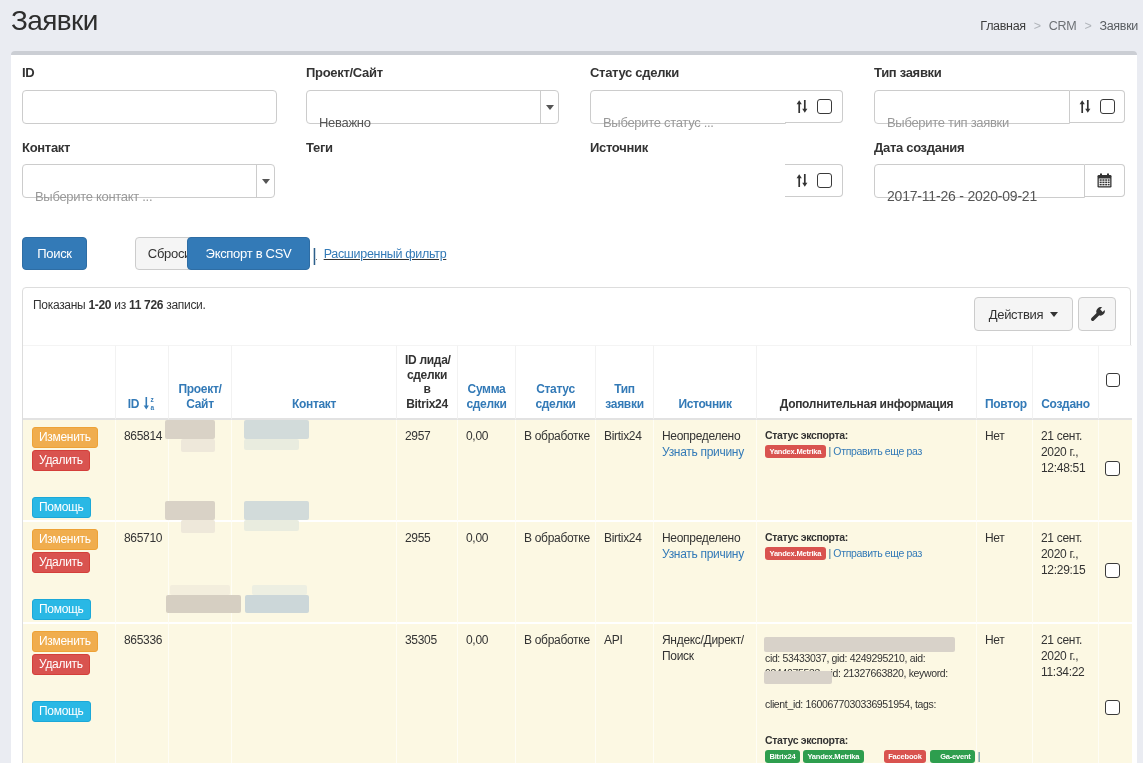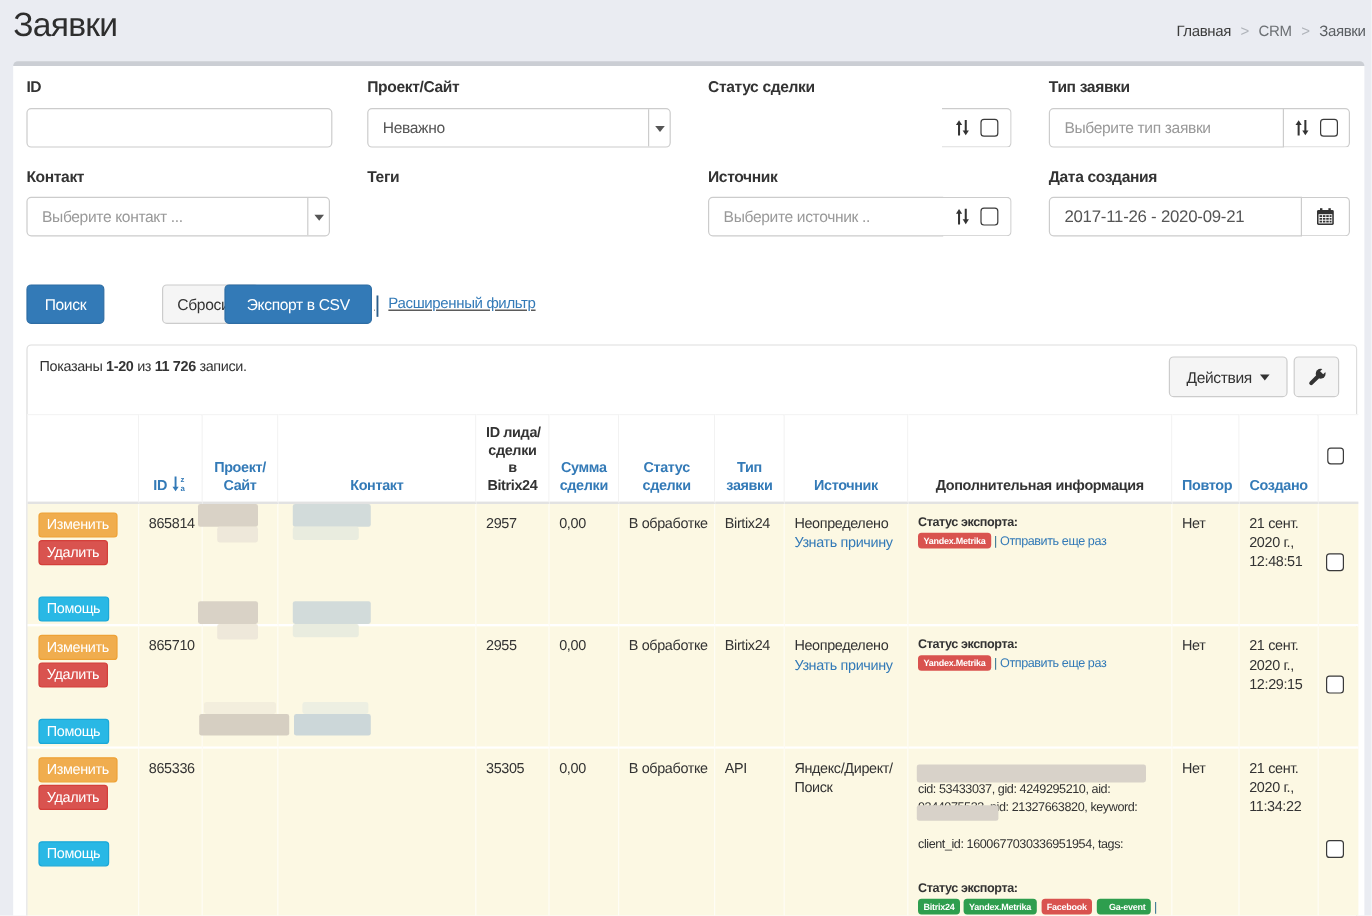--- a/index.html
+++ b/index.html
@@ -30,21 +30,21 @@
 }
 .topbar {
   position:absolute; left:11px; top:51px; width:1126px; height:4px;
   background:#cbced4; border-radius:4px 4px 0 0;
 }
 
 .fl { position:absolute; font-size:13px; font-weight:bold; color:#333; }
 .inp {
   position:absolute; height:33px; background:#fff;
   border:1px solid #ccc; border-radius:4px;
-  font-size:13px; color:#555; line-height:31px; padding:0 12px;
+  font-size:13px; color:#555; line-height:31px; padding:16px 12px;
   white-space:nowrap;
 }
 .ph { color:#999; }
 .sel .arr {
   position:absolute; right:0; top:0; bottom:0; width:18px;
   border-left:1px solid #ccc;
 }
 .sel .arr:after {
   content:""; position:absolute; left:50%; top:50%; margin:-2px 0 0 -4px;
   border:4px solid transparent; border-top:5px solid #555;
@@ -130,20 +130,21 @@
 <div class="topbar"></div>
 <div class="box">
 
   <div class="fl" style="left:11px; top:10px;">ID</div>
   <div class="fl" style="left:295px; top:10px;">Проект/Сайт</div>
   <div class="fl" style="left:579px; top:10px;">Статус сделки</div>
   <div class="fl" style="left:863px; top:10px;">Тип заявки</div>
 
   <div class="inp" style="left:11px; top:35px; width:255px;"></div>
   <div class="inp sel" style="left:295px; top:35px; width:253px;">Неважно<span class="arr"></span></div>
+  <div class="inp grp-inp ph" style="left:579px; top:35px; width:196px;">Выберите статус ...</div>
   <div class="addon" style="left:774px; top:35px; width:58px;">
     <svg width="12" height="15" viewBox="0 0 12 15" style="margin-right:9px;">
       <path d="M3.2 14 L3.2 4.5" stroke="#333" stroke-width="1.7" fill="none"></path>
       <path d="M3.2 1.2 L0.6 5.2 L5.8 5.2 Z" fill="#333"></path>
       <path d="M8.8 1 L8.8 10.5" stroke="#333" stroke-width="1.7" fill="none"></path>
       <path d="M8.8 13.8 L6.2 9.8 L11.4 9.8 Z" fill="#333"></path>
     </svg>
     <span class="cb"></span>
   </div>
   <div class="inp grp-inp ph" style="left:863px; top:35px; width:196px;">Выберите тип заявки</div>
@@ -156,21 +157,20 @@
     </svg>
     <span class="cb"></span>
   </div>
 
   <div class="fl" style="left:11px; top:85px;">Контакт</div>
   <div class="fl" style="left:295px; top:85px;">Теги</div>
   <div class="fl" style="left:579px; top:85px;">Источник</div>
   <div class="fl" style="left:863px; top:85px;">Дата создания</div>
 
   <div class="inp sel ph" style="left:11px; top:109px; width:253px;">Выберите контакт ...<span class="arr"></span></div>
-  <div class="inp grp-inp ph" style="left:579px; top:109px; width:196px;">Выберите источник ..</div>
   <div class="addon" style="left:774px; top:109px; width:58px;">
     <svg width="12" height="15" viewBox="0 0 12 15" style="margin-right:9px;">
       <path d="M3.2 14 L3.2 4.5" stroke="#333" stroke-width="1.7" fill="none"></path>
       <path d="M3.2 1.2 L0.6 5.2 L5.8 5.2 Z" fill="#333"></path>
       <path d="M8.8 1 L8.8 10.5" stroke="#333" stroke-width="1.7" fill="none"></path>
       <path d="M8.8 13.8 L6.2 9.8 L11.4 9.8 Z" fill="#333"></path>
     </svg>
     <span class="cb"></span>
   </div>
   <div class="inp grp-inp" style="left:863px; top:109px; width:211px; color:#555; font-size:14px; letter-spacing:-0.2px;">2017-11-26 - 2020-09-21</div>
@@ -304,21 +304,21 @@
         <td>API</td>
         <td class="ovr">Яндекс/Директ/<br>Поиск</td>
         <td class="ovr small" style="line-height:15.5px; padding-top:11px;">
           <b>Источник:</b><br>
           cid: 53433037, gid: 4249295210, aid:<br>
           9344075533, pid: 21327663820, keyword:<br>
           <span style="display:inline-block; height:10px;"></span><br>
           client_id: 1600677030336951954, tags:<br>
           <span style="display:inline-block; height:10px;"></span><br>
           <b style="display:inline-block; margin-top:5px;">Статус экспорта:</b><br>
-          <span class="label lb-grn">Bitrix24</span><span class="label lb-grn" style="margin-left:3px;">Yandex.Metrika</span><span class="label lb-red" style="margin-left:4px;">Facebook</span><span class="label lb-grn" style="margin-left:4px;padding-left:10px;">Ga-event</span> <span style="color:#31708f;">|</span><br>
+          <span class="label lb-grn">Bitrix24</span><span class="label lb-grn" style="margin-left:3px;">Yandex.Metrika</span><span class="label lb-red" style="margin-left:20px;">Facebook</span><span class="label lb-grn" style="margin-left:4px;padding-left:10px;">Ga-event</span> <span style="color:#31708f;">|</span><br>
           <a href="#">Отправить еще раз</a>
         </td>
         <td>Нет</td>
         <td>21 сент.<br>2020 г.,<br>11:34:22</td>
         <td class="mid" style="text-align:center; padding:8px 8px 8px 2px;"><span class="cb"></span></td>
       </tr>
       <tr class="white" style="height:60px;">
         <td></td>
             <td></td>
             <td></td>

